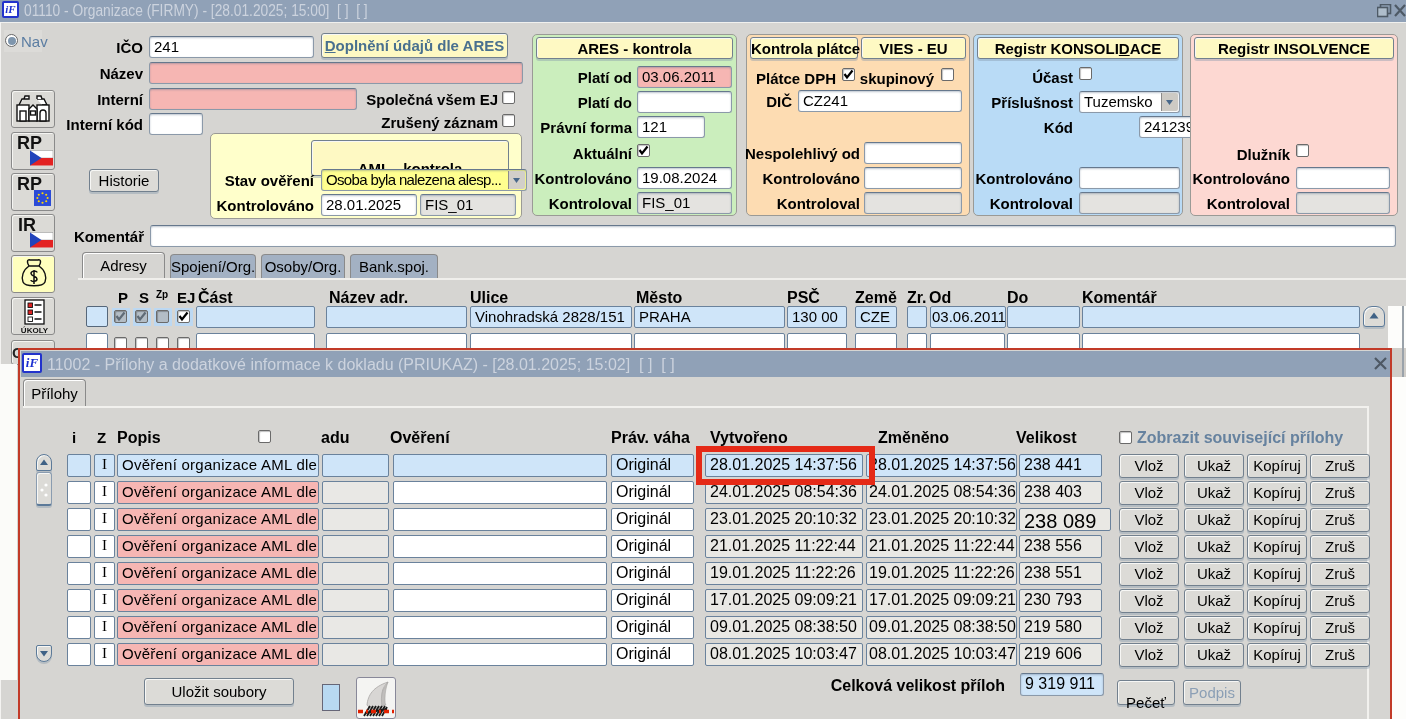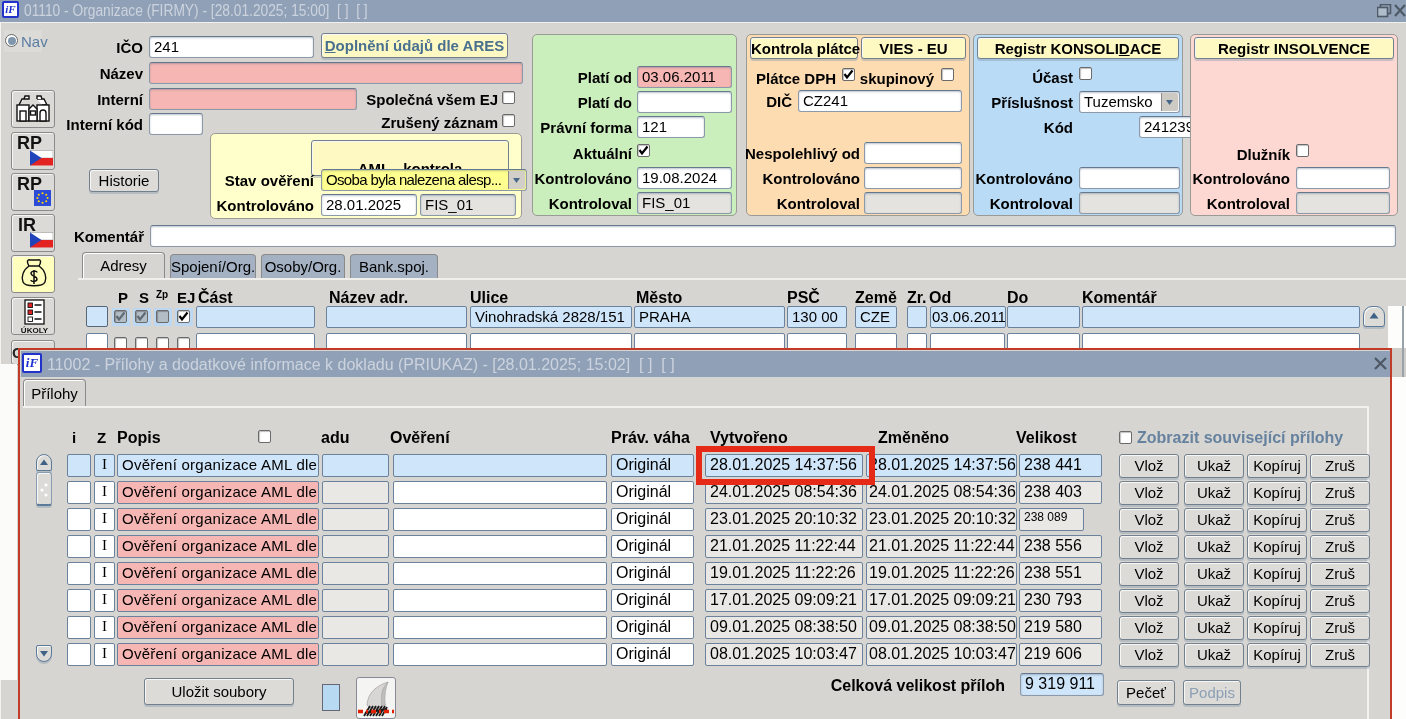--- a/index.html
+++ b/index.html
@@ -137,20 +137,21 @@
     <span class="abs" style="right:1px;top:1px;width:17px;height:18px;background:#d2cfc9;border-left:1px solid #8a8a8a;border-radius:0 2px 2px 0;"><svg width="15" height="18">
           <path d="M4 7 L11 7 L7.5 12 Z" fill="#48688a"></path>
         </svg></span>
   </div>
   <div class="lbl" style="left:180px;top:197px;width:134px;">Kontrolováno</div>
   <div class="fld" style="left:321px;top:194px;width:96px;height:22px;">28.01.2025</div>
   <div class="fld gray" style="left:420px;top:194px;width:96px;height:22px;">FIS_01</div>
   <div class="btn2" style="left:89px;top:169px;width:70px;height:23px;padding-top:2px;">Historie</div>
 
   <div class="panel" style="left:532px;top:34px;width:205px;height:182px;background:#cbeebd;"></div>
+  <div class="btn" style="left:536px;top:37px;width:197px;height:22px;padding-top:2px;">ARES - kontrola</div>
   <div class="lbl" style="left:480px;top:69px;width:152px;">Platí od</div>
   <div class="fld pink" style="left:637px;top:66px;width:95px;height:22px;">03.06.2011</div>
   <div class="lbl" style="left:480px;top:94px;width:152px;">Platí do</div>
   <div class="fld" style="left:637px;top:91px;width:95px;height:22px;"></div>
   <div class="lbl" style="left:480px;top:119px;width:152px;">Právní forma</div>
   <div class="fld" style="left:637px;top:116px;width:68px;height:22px;">121</div>
   <div class="lbl" style="left:480px;top:145px;width:152px;">Aktuální</div>
   <div class="cb" style="left:637px;top:144px;">
       <svg width="11" height="11" viewBox="0 0 11 11">
         <path d="M1.5 5 L4 8.5 L9.5 1.5" stroke="#000" stroke-width="2.2" fill="none"></path>
@@ -356,21 +357,21 @@
   <div class="btn2" style="left:1247px;top:481px;width:60px;height:24px;padding-top:2px;">Kopíruj</div>
   <div class="btn2" style="left:1310px;top:481px;width:60px;height:24px;padding-top:2px;">Zruš</div>
   <div class="cell" style="left:67px;top:508px;width:24px;height:23px;background:#ffffff;"></div>
   <div class="cell" style="left:94px;top:508px;width:21px;height:23px;background:#ffffff;text-align:center;padding-left:0;font-family:'Liberation Serif';">I</div>
   <div class="cell" style="left:117px;top:508px;width:202px;height:23px;background:#f6b6b3;font-size:15px;letter-spacing:0.25px;">Ověření organizace AML dle</div>
   <div class="cell" style="left:322px;top:508px;width:67px;height:23px;background:#e9e8e5;"></div>
   <div class="cell" style="left:393px;top:508px;width:214px;height:23px;background:#ffffff;"></div>
   <div class="cell" style="left:611px;top:508px;width:83px;height:23px;background:#ffffff;font-size:16px;">Originál</div>
   <div class="cell" style="left:705px;top:508px;width:158px;height:23px;background:#e9e8e4;font-size:16px;">23.01.2025 20:10:32</div>
   <div class="cell" style="left:866px;top:508px;width:151px;height:23px;background:#e9e8e4;font-size:16px;padding-left:2px;">23.01.2025 20:10:32</div>
-  <div class="cell" style="left:1019px;top:508px;width:65px;height:23px;background:#e9e8e4;font-size:12px;">238 089</div>
+  <div class="cell" style="left:1019px;top:508px;width:92px;height:23px;background:#e9e8e4;font-size:20px;">238 089</div>
   <div class="btn2" style="left:1119px;top:508px;width:60px;height:24px;padding-top:2px;">Vlož</div>
   <div class="btn2" style="left:1184px;top:508px;width:60px;height:24px;padding-top:2px;">Ukaž</div>
   <div class="btn2" style="left:1247px;top:508px;width:60px;height:24px;padding-top:2px;">Kopíruj</div>
   <div class="btn2" style="left:1310px;top:508px;width:60px;height:24px;padding-top:2px;">Zruš</div>
   <div class="cell" style="left:67px;top:535px;width:24px;height:23px;background:#ffffff;"></div>
   <div class="cell" style="left:94px;top:535px;width:21px;height:23px;background:#ffffff;text-align:center;padding-left:0;font-family:'Liberation Serif';">I</div>
   <div class="cell" style="left:117px;top:535px;width:202px;height:23px;background:#f6b6b3;font-size:15px;letter-spacing:0.25px;">Ověření organizace AML dle</div>
   <div class="cell" style="left:322px;top:535px;width:67px;height:23px;background:#e9e8e5;"></div>
   <div class="cell" style="left:393px;top:535px;width:214px;height:23px;background:#ffffff;"></div>
   <div class="cell" style="left:611px;top:535px;width:83px;height:23px;background:#ffffff;font-size:16px;">Originál</div>
@@ -451,16 +452,16 @@
           <path d="M19 38 L25 28"></path>
           <path d="M22 38 L28 28"></path>
         <path d="M25 38 L30 29"></path>
           <path d="M8 35 L30 31"></path>
       </g>
       <path d="M1 33.5 L37 33.5" stroke="#e22000" stroke-width="3.5" stroke-dasharray="5 3 2 3"></path>
     </svg>
   </div>
   <div class="lbl" style="left:700px;top:677px;width:305px;font-size:16px;">Celková velikost příloh</div>
   <div class="fld blue" style="left:1020px;top:673px;width:84px;height:23px;font-size:16px;">9 319 911</div>
-  <div class="btn2" style="left:1117px;top:680px;width:58px;height:25px;padding-top:3px;">Pečeť</div>
+  <div class="btn2" style="left:1117px;top:680px;width:58px;height:25px;padding-top:13px;">Pečeť</div>
   <div class="btn2" style="left:1183px;top:680px;width:58px;height:25px;padding-top:3px;color:#8b9fb5;">Podpis</div>
 
 </div>
 
 </body></html>

